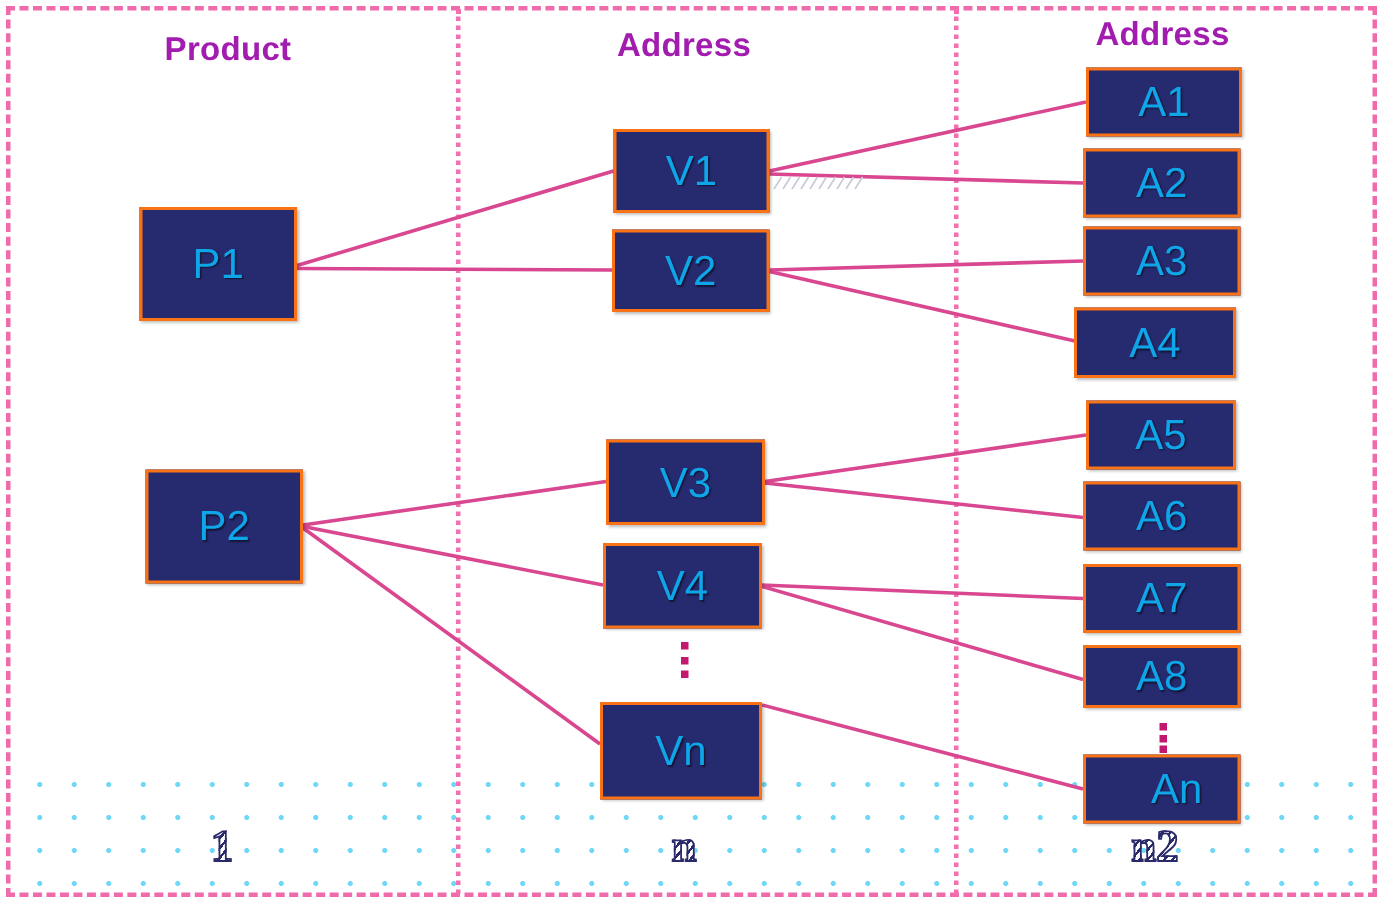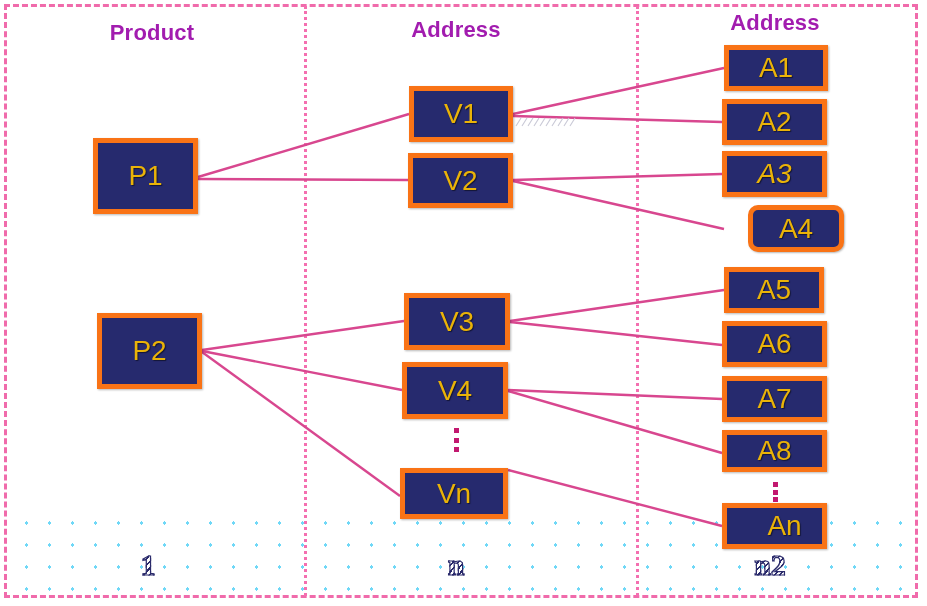--- a/index.html
+++ b/index.html
@@ -63,47 +63,47 @@
     transform: translateX(-50%);
   }
   #header-product { left: 152px; top: 20px; }
   #header-vendor  { left: 456px; top: 17px; }
   #header-address { left: 775px; top: 10px; }
 
   
   .node {
     position: absolute;
     background: #262a6e;
-    border: 5px solid #f97316;
+    border: 2px solid #f97316;
     box-shadow: 1px 1px 2px rgba(0,0,0,0.28);
-    color: #eab308;
+    color: #0ea5e9;
     display: flex;
     align-items: center;
     justify-content: center;
     font-size: 28px;
     text-shadow: 1px 1px 1px rgba(0,0,0,0.5);
     box-sizing: border-box;
   }
 
   
   #node-p1 { left: 93px;  top: 138px; width: 105px; height: 76px; }
   #node-p2 { left: 97px;  top: 313px; width: 105px; height: 76px; }
 
   
   #node-v1 { left: 409px; top: 86px;  width: 104px; height: 56px; }
   #node-v2 { left: 408px; top: 153px; width: 105px; height: 55px; }
   #node-v3 { left: 404px; top: 293px; width: 106px; height: 57px; }
   #node-v4 { left: 402px; top: 362px; width: 106px; height: 57px; }
-  #node-vn { left: 400px; top: 468px; width: 108px; height: 51px; }
+  #node-vn { left: 400px; top: 468px; width: 108px; height: 65px; }
 
   
   #node-a1 { left: 724px; top: 45px;  width: 104px; height: 46px; }
   #node-a2 { left: 722px; top: 99px;  width: 105px; height: 46px; }
-  #node-a3 { left: 722px; top: 151px; width: 105px; height: 46px; font-style: italic; }
-  #node-a4 { left: 748px; top: 205px; width: 96px; height: 47px; border-radius: 10px; }
+  #node-a3 { left: 722px; top: 151px; width: 105px; height: 46px; }
+  #node-a4 { left: 716px; top: 205px; width: 108px; height: 47px; }
   #node-a5 { left: 724px; top: 267px; width: 100px; height: 46px; }
   #node-a6 { left: 722px; top: 321px; width: 105px; height: 46px; }
   #node-a7 { left: 722px; top: 376px; width: 105px; height: 46px; }
   #node-a8 { left: 722px; top: 430px; width: 105px; height: 42px; }
   #node-an { left: 722px; top: 503px; width: 105px; height: 46px; padding-left: 20px; }
 
   
   .vdots {
     position: absolute;
     display: flex;

